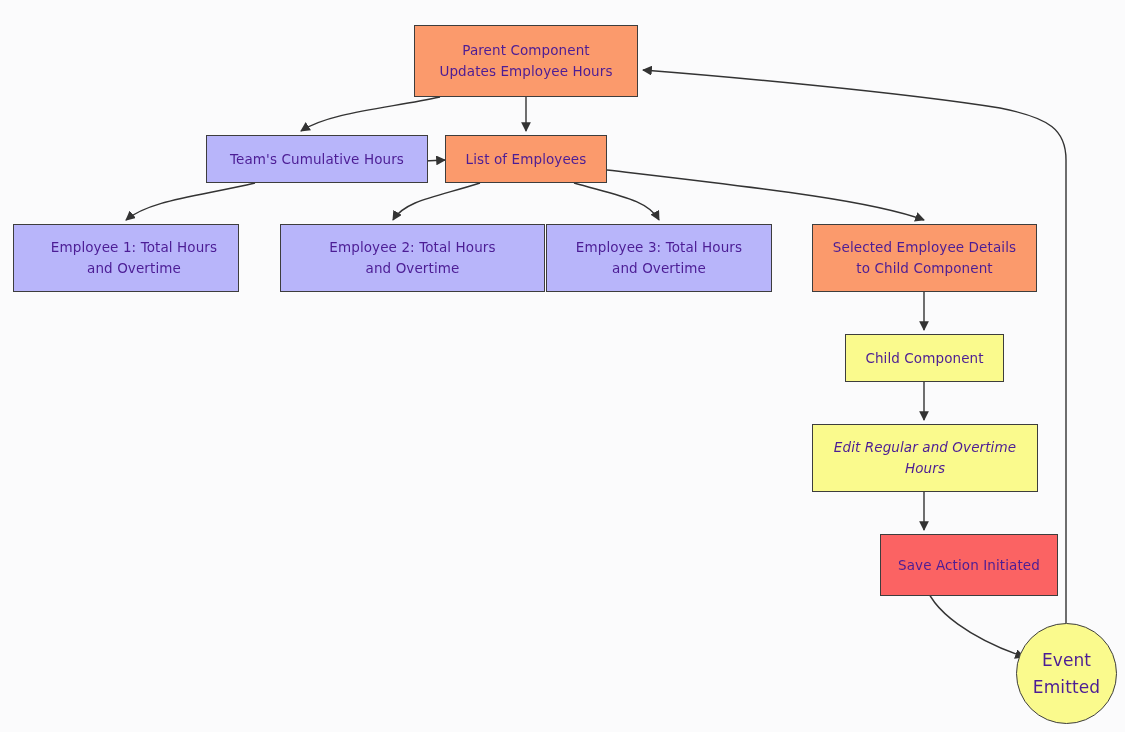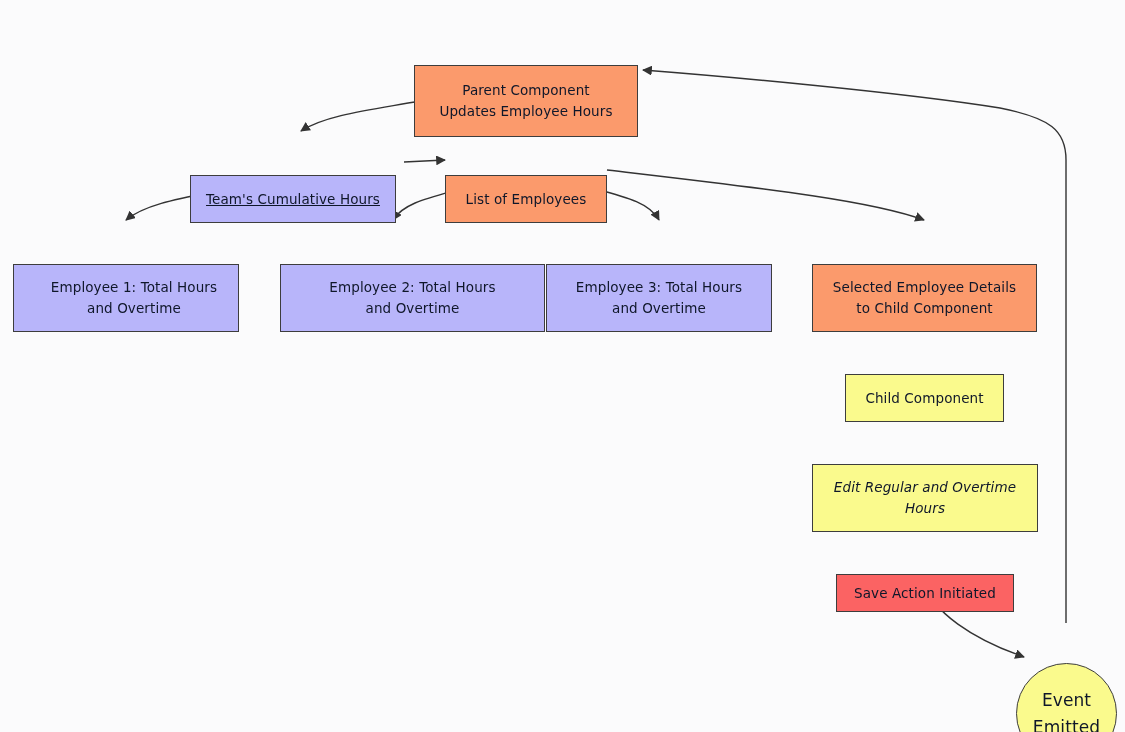--- a/index.html
+++ b/index.html
@@ -29,27 +29,26 @@
     stroke-width: 1.4px;
   }
   .node {
     position: absolute;
     box-sizing: border-box;
     display: flex;
     align-items: center;
     justify-content: center;
     text-align: center;
     border: 1.6px solid #3d3d3d;
-    color: #0f172a;
+    color: #4c1d95;
     font-size: 13.5px;
     line-height: 1.55;
     letter-spacing: 0.1px;
     white-space: pre-line;
     z-index: 2;
-    margin-top: 40px;
   }
   .node.circle {
     border-radius: 50%;
     font-size: 17px;
   }
   .fill-orange { background: #fb9a6c; }
   .fill-purple { background: #b8b5fa; }
   .fill-yellow { background: #fafa8d; }
   .fill-red    { background: #fb6363; }
 </style>
@@ -76,30 +75,30 @@
         <path d="M 924 382 L 924 420" class="edge-path" marker-end="url(#arrow)"></path>
         <path d="M 924 492 L 924 530" class="edge-path" marker-end="url(#arrow)"></path>
         <path d="M 924 580 C 930 612, 975 640, 1024 657" class="edge-path" marker-end="url(#arrow)"></path>
         <path d="M 1066 623 L 1066 160 C 1066 130, 1050 118, 1000 108 C 900 92, 720 76, 643 70" class="edge-path" marker-end="url(#arrow)"></path>
       </g>
   </svg>
 
   <div id="node-layer">
       <div class="node fill-orange" style="left: 414px; top: 25px; width: 224px; height: 72px;">Parent Component
 Updates Employee Hours</div>
-      <div class="node fill-purple" style="left: 190px; top: 135px; width: 206px; height: 48px; text-decoration: underline;">Team's Cumulative Hours</div>
+      <div class="node fill-purple" style="left: 206px; top: 135px; width: 222px; height: 48px;">Team's Cumulative Hours</div>
       <div class="node fill-orange" style="left: 445px; top: 135px; width: 162px; height: 48px;">List of Employees</div>
       <div class="node fill-purple" style="left: 13px; top: 224px; width: 226px; height: 68px; padding-left: 16px;">Employee 1: Total Hours
 and Overtime</div>
       <div class="node fill-purple" style="left: 280px; top: 224px; width: 265px; height: 68px;">Employee 2: Total Hours
 and Overtime</div>
       <div class="node fill-purple" style="left: 546px; top: 224px; width: 226px; height: 68px;">Employee 3: Total Hours
 and Overtime</div>
       <div class="node fill-orange" style="left: 812px; top: 224px; width: 225px; height: 68px;">Selected Employee Details
 to Child Component</div>
       <div class="node fill-yellow" style="left: 845px; top: 334px; width: 159px; height: 48px;">Child Component</div>
       <div class="node fill-yellow" style="left: 812px; top: 424px; width: 226px; height: 68px; font-style: italic;">Edit Regular and Overtime
 Hours</div>
-      <div class="node fill-red" style="left: 836px; top: 534px; width: 178px; height: 38px;">Save Action Initiated</div>
+      <div class="node fill-red" style="left: 880px; top: 534px; width: 178px; height: 62px;">Save Action Initiated</div>
       <div class="node fill-yellow circle" style="left: 1016px; top: 623px; width: 101px; height: 101px;">Event Emitted</div>
     </div>
 
 </div>
 
 </body></html>

